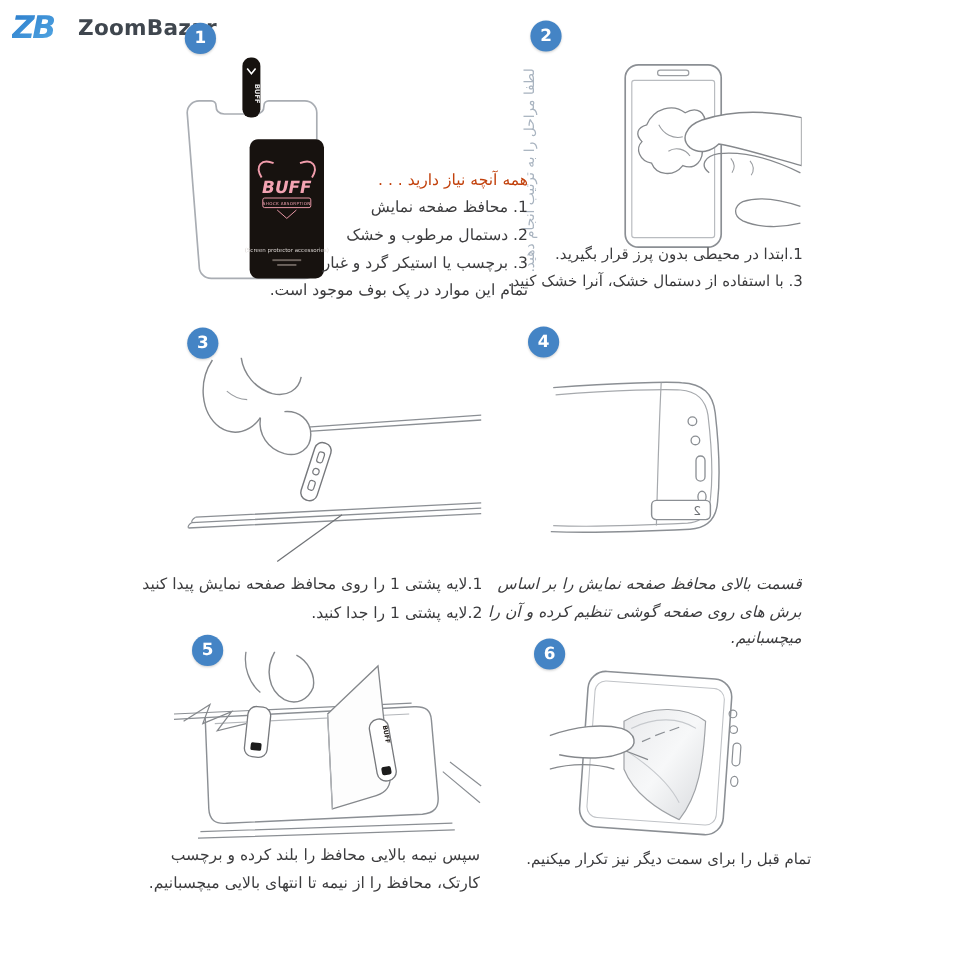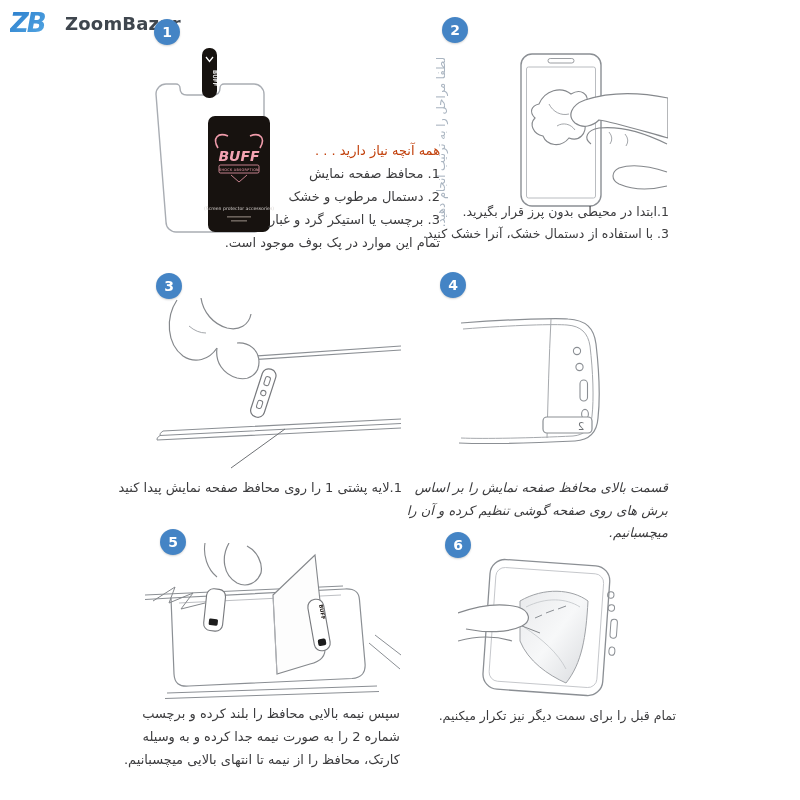--- a/index.html
+++ b/index.html
@@ -181,31 +181,31 @@
     <div class="line">تمام این موارد در پک بوف موجود است.</div>
   </div>
 
   <div class="rtl t2">
     <div class="line">1.ابتدا در محیطی بدون پرز قرار بگیرید.</div>
     <div class="line">3. با استفاده از دستمال خشک، آنرا خشک کنید.</div>
   </div>
 
   <div class="rtl t3">
     <div class="line">1.لایه پشتی 1 را روی محافظ صفحه نمایش پیدا کنید</div>
+    <div class="line">2.لایه پشتی 1 را جدا کنید.</div>
   </div>
 
   <div class="rtl t4">
     <div class="line">قسمت بالای محافظ صفحه نمایش را بر اساس</div>
     <div class="line">برش های روی صفحه گوشی تنظیم کرده و آن را</div>
     <div class="line">میچسبانیم.</div>
   </div>
 
   <div class="rtl t5">
     <div class="line">سپس نیمه بالایی محافظ را بلند کرده و برچسب</div>
-    <div class="line">شماره 2 را به صورت نیمه جدا کرده و به وسیله</div>
     <div class="line">کارتک، محافظ را از نیمه تا انتهای بالایی میچسبانیم.</div>
   </div>
 
   <div class="rtl t6">
     <div class="line">تمام قبل را برای سمت دیگر نیز تکرار میکنیم.</div>
   </div>
 
 </div>
 
 </body></html>

